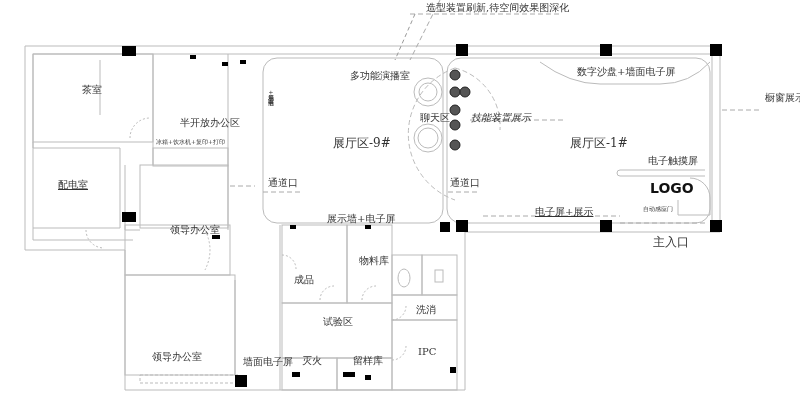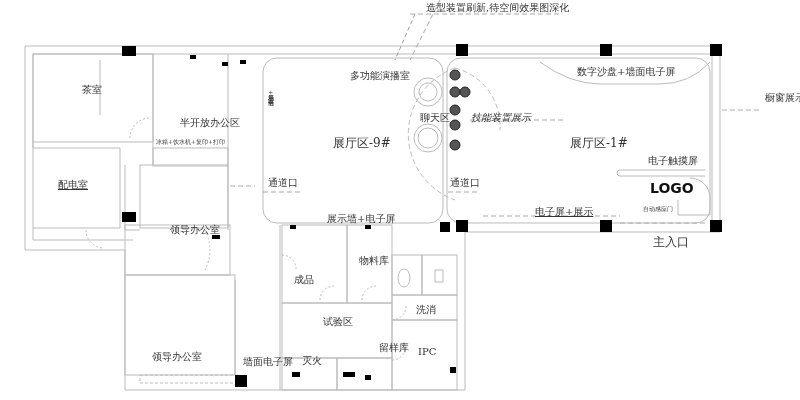--- a/index.html
+++ b/index.html
@@ -156,13 +156,13 @@
 <div class="lbl s7" style="left:535px;top:207px;text-decoration:underline;">电子屏+展示</div>
 <div class="lbl s7" style="left:327px;top:214px;">展示墙+电子屏</div>
 <div class="lbl s7" style="left:268px;top:178px;">通道口</div>
 <div class="lbl s7" style="left:450px;top:178px;">通道口</div>
 <div class="lbl s7" style="left:294px;top:275px;">成品</div>
 <div class="lbl s7" style="left:359px;top:256px;">物料库</div>
 <div class="lbl s7" style="left:323px;top:317px;">试验区</div>
 <div class="lbl s7" style="left:416px;top:305px;">洗消</div>
 <div class="lbl s7" style="left:418px;top:347px;">IPC</div>
 <div class="lbl s7" style="left:302px;top:356px;">灭火</div>
-<div class="lbl s7" style="left:353px;top:343px;margin-left:26px;">留样库</div>
+<div class="lbl s7" style="left:353px;top:356px;">留样库</div>
 
 </body></html>

